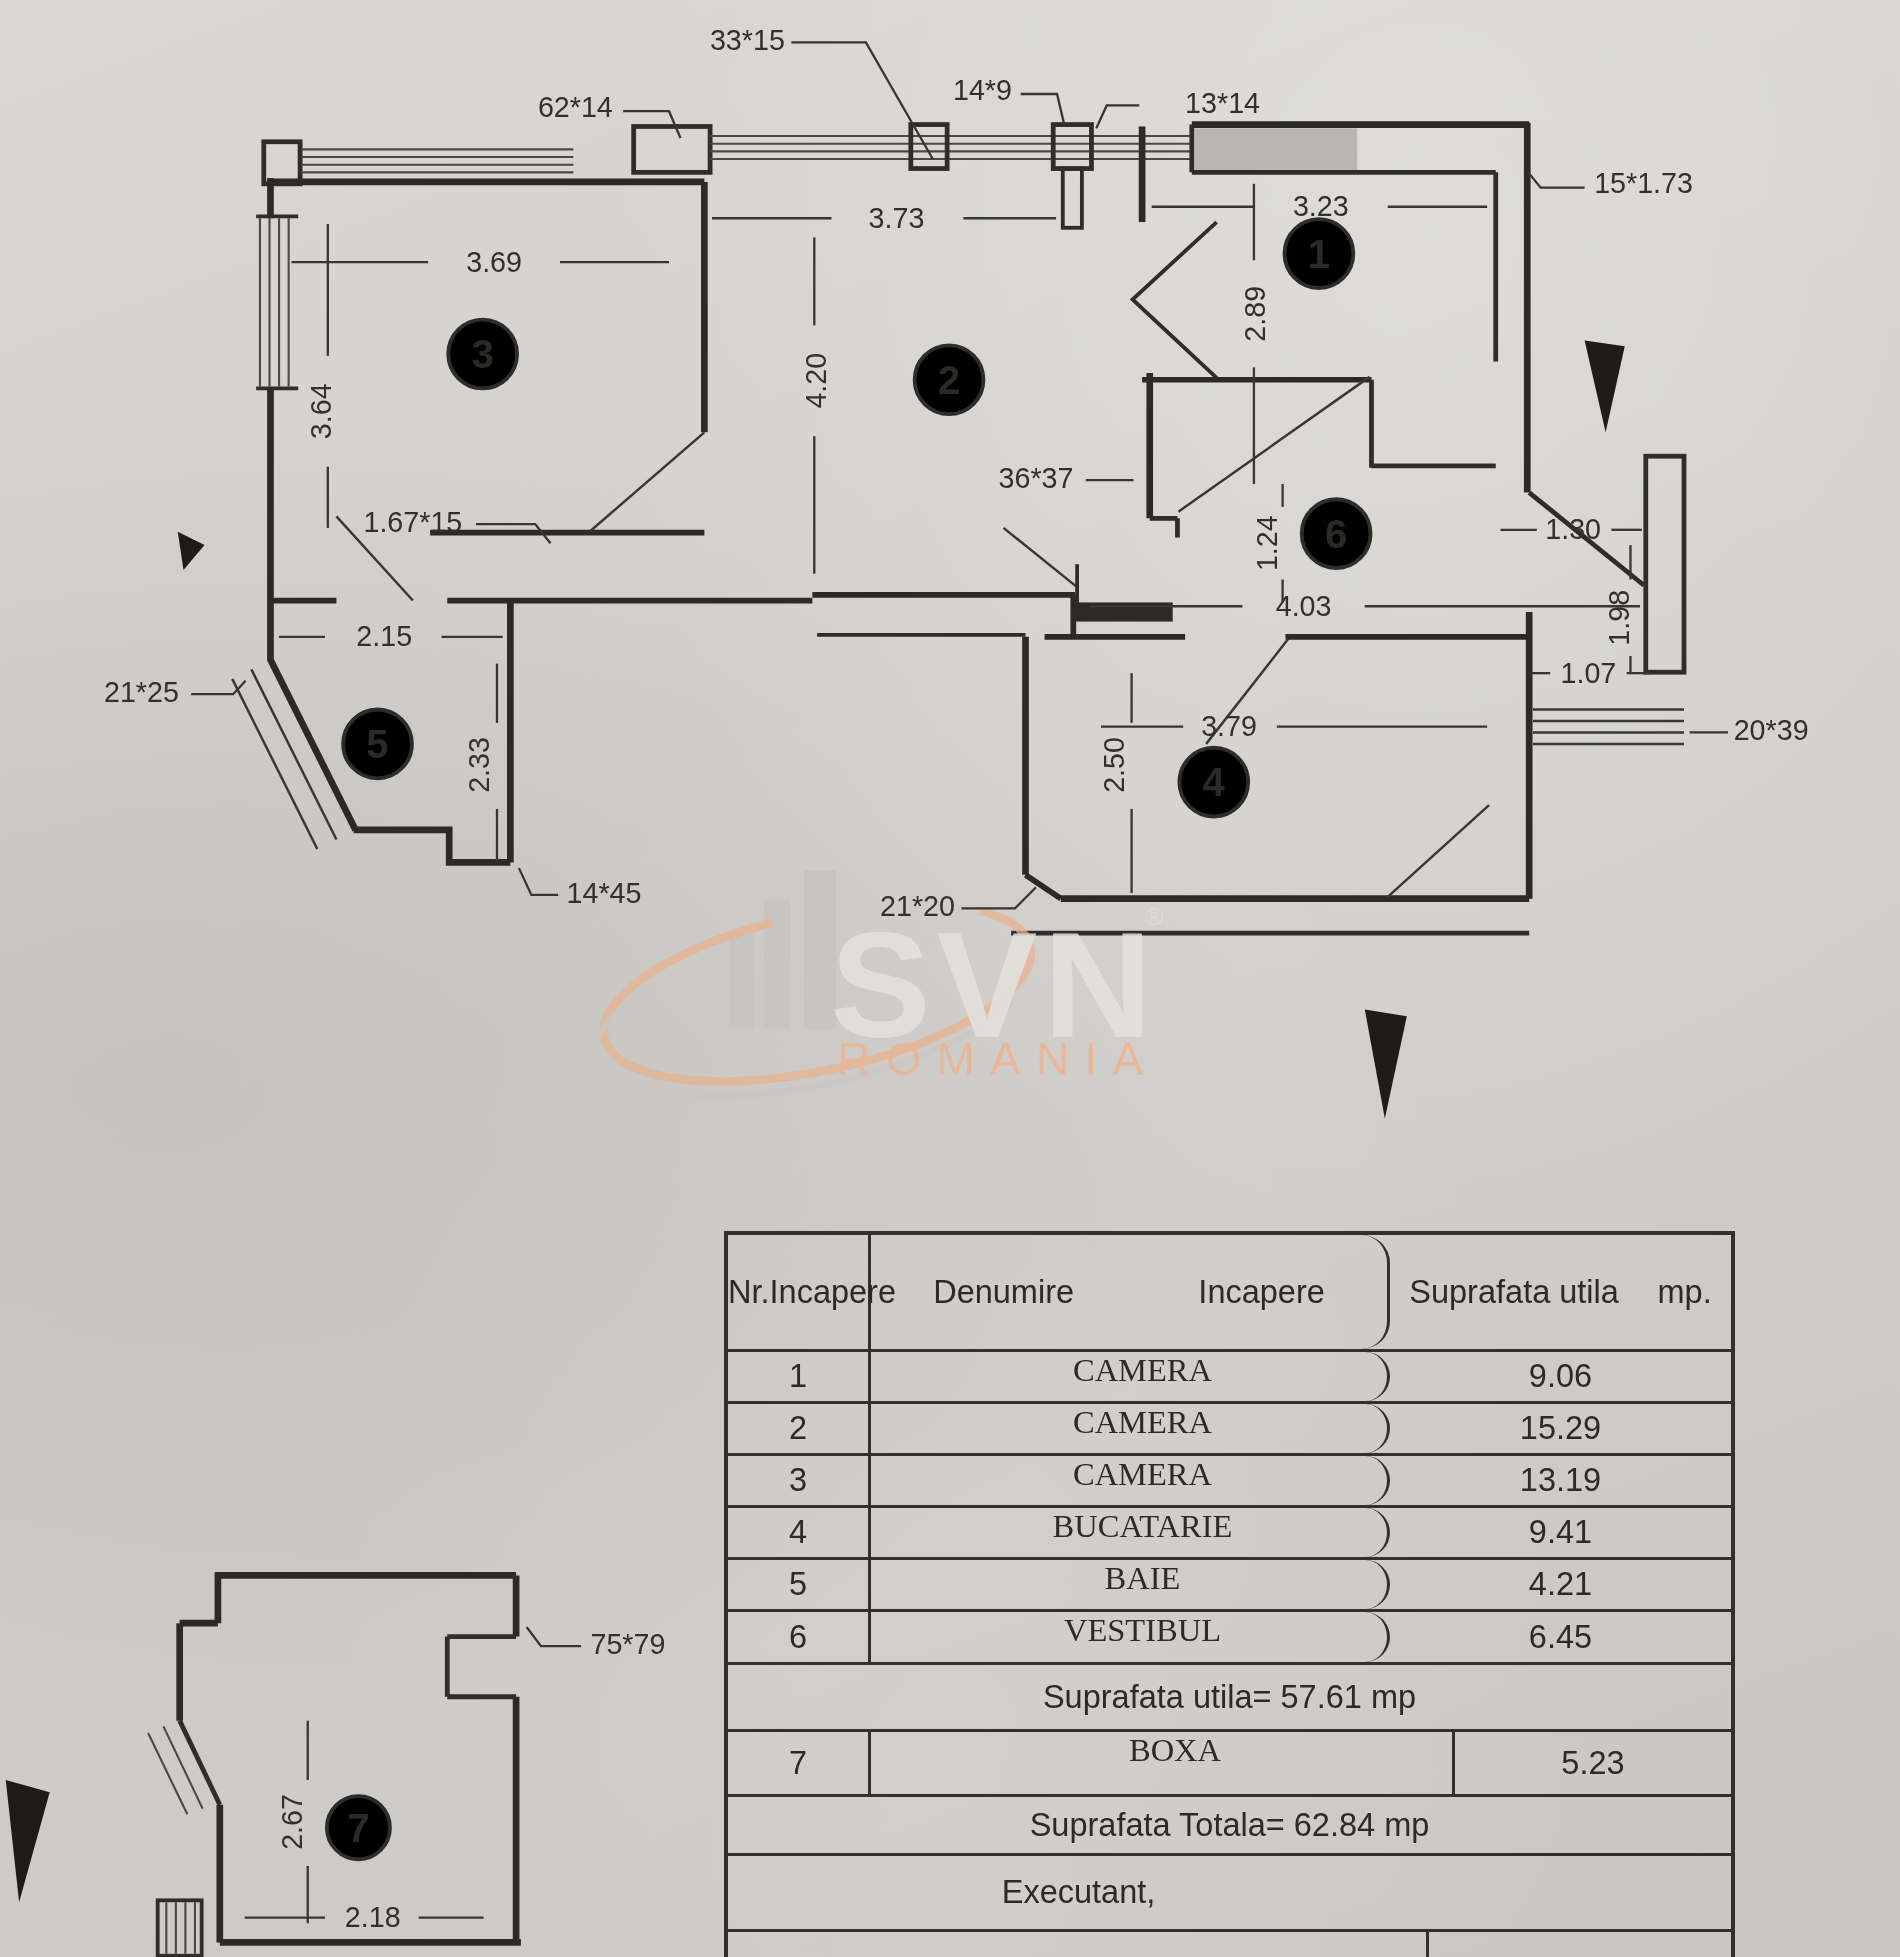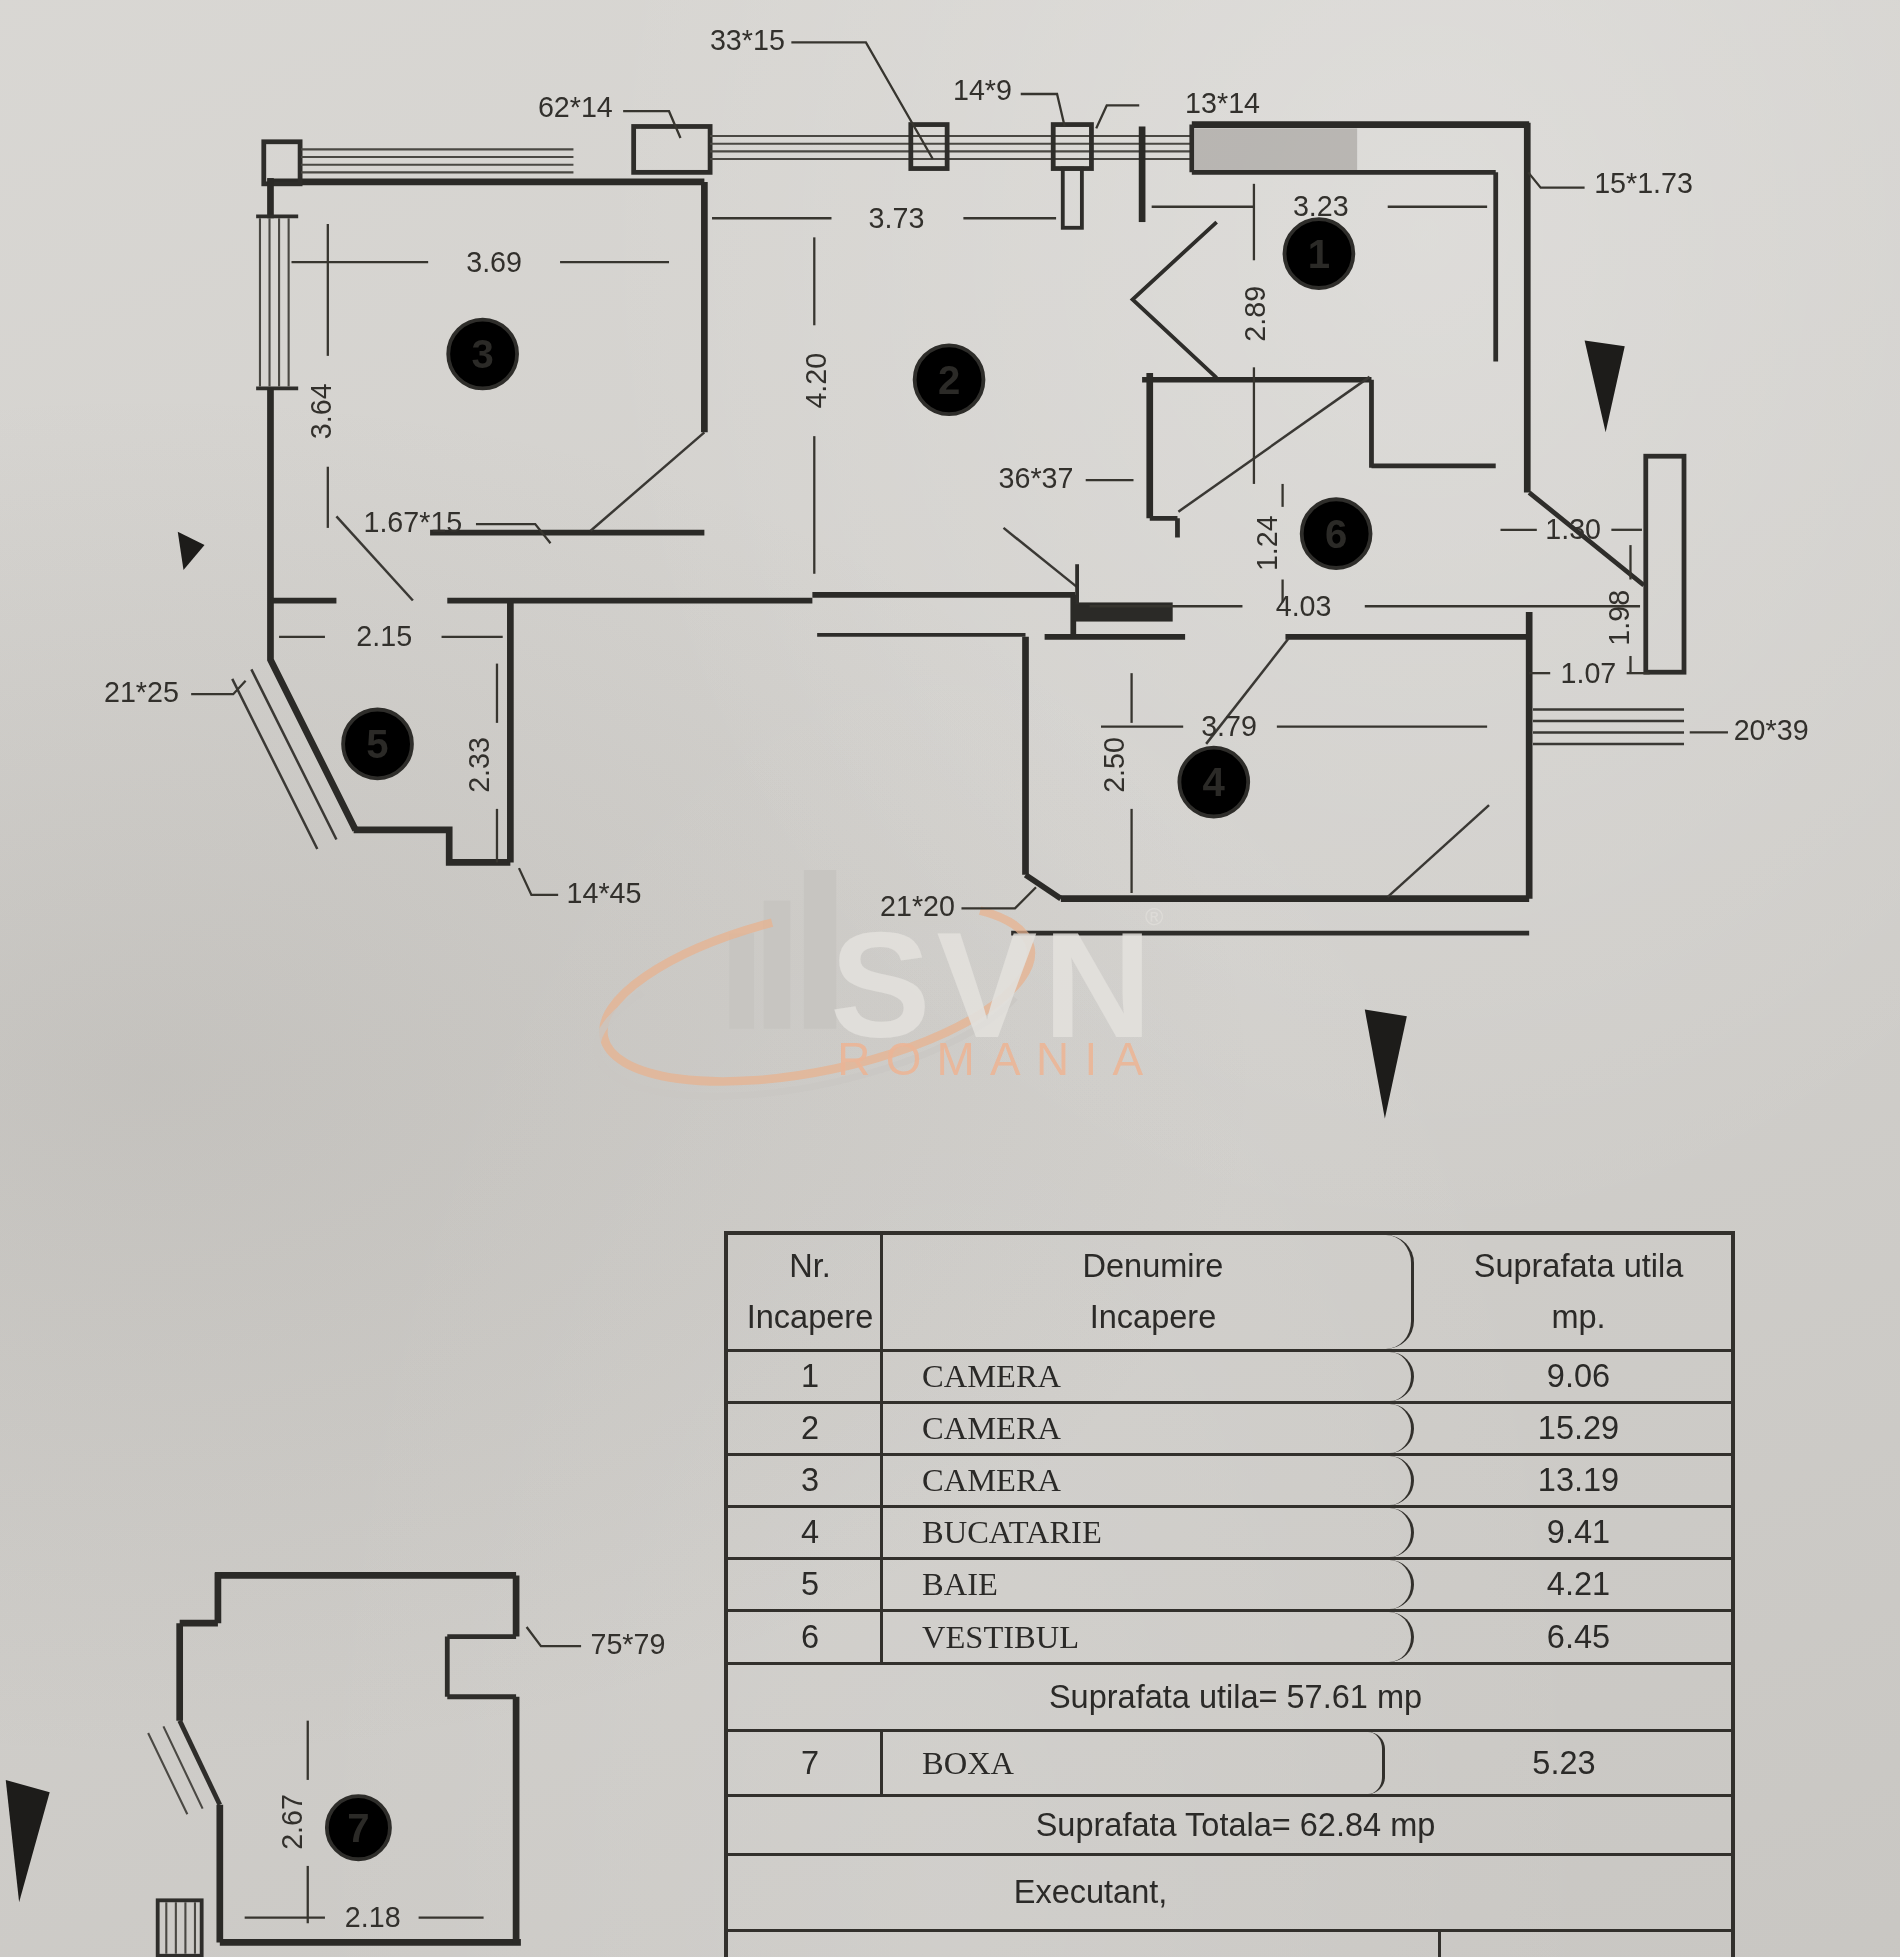--- a/index.html
+++ b/index.html
@@ -23,25 +23,25 @@
   .w2{stroke:#4a4843;stroke-width:2.2;}
   .dimline{stroke:#37352f;stroke-width:2.4;}
   .dim, .lbl{font-family:"Liberation Sans",sans-serif;font-size:30px;fill:#32302c;}
   .roomnum{font-family:"Liberation Sans",sans-serif;font-size:42px;font-weight:bold;fill:#2b2a27;}
   .tri{fill:#1d1c1a;stroke:none;}
   
   .tbl{position:absolute;left:724px;top:1231px;width:1011px;border:4.8px solid #32302c;
        color:#2b2a28;font-size:32.5px;box-sizing:border-box;}
   .trow{display:flex;width:100%;border-bottom:3.8px solid #32302c;box-sizing:border-box;align-items:stretch;}
   .trow:last-child{border-bottom:none;}
-  .tc{display:flex;align-items:center;justify-content:center;flex-direction:column;
-      border-right:3.8px solid #32302c;box-sizing:border-box;text-align:center;margin-left:12px;}
+  .tc{display:flex;align-items:center;justify-content:center;flex-direction:row;
+      border-right:3.8px solid #32302c;box-sizing:border-box;text-align:center;}
   .tc:last-child{border-right:none;}
   .c1{width:143px;} .c2{width:519px;border-radius:28px;} .c3{flex:1;border-radius:15px;}
-  .b1{width:143px;} .b2{width:490px;border-radius:17px;} .b3{flex:1;}
+  .b1{width:143px;} .b2{width:584px;} .b3{flex:1;}
   .e1{width:701px;} .e2{flex:1;}
   .hdr .tc{justify-content:space-around;padding:5.7px 0;}
   .merged{justify-content:center;}
   .nameLeft{align-items:flex-start;padding-left:27px;font-family:Liberation Serif, serif;}
 </style>
 </head>
 <body>
 
 <div id="page">
 

